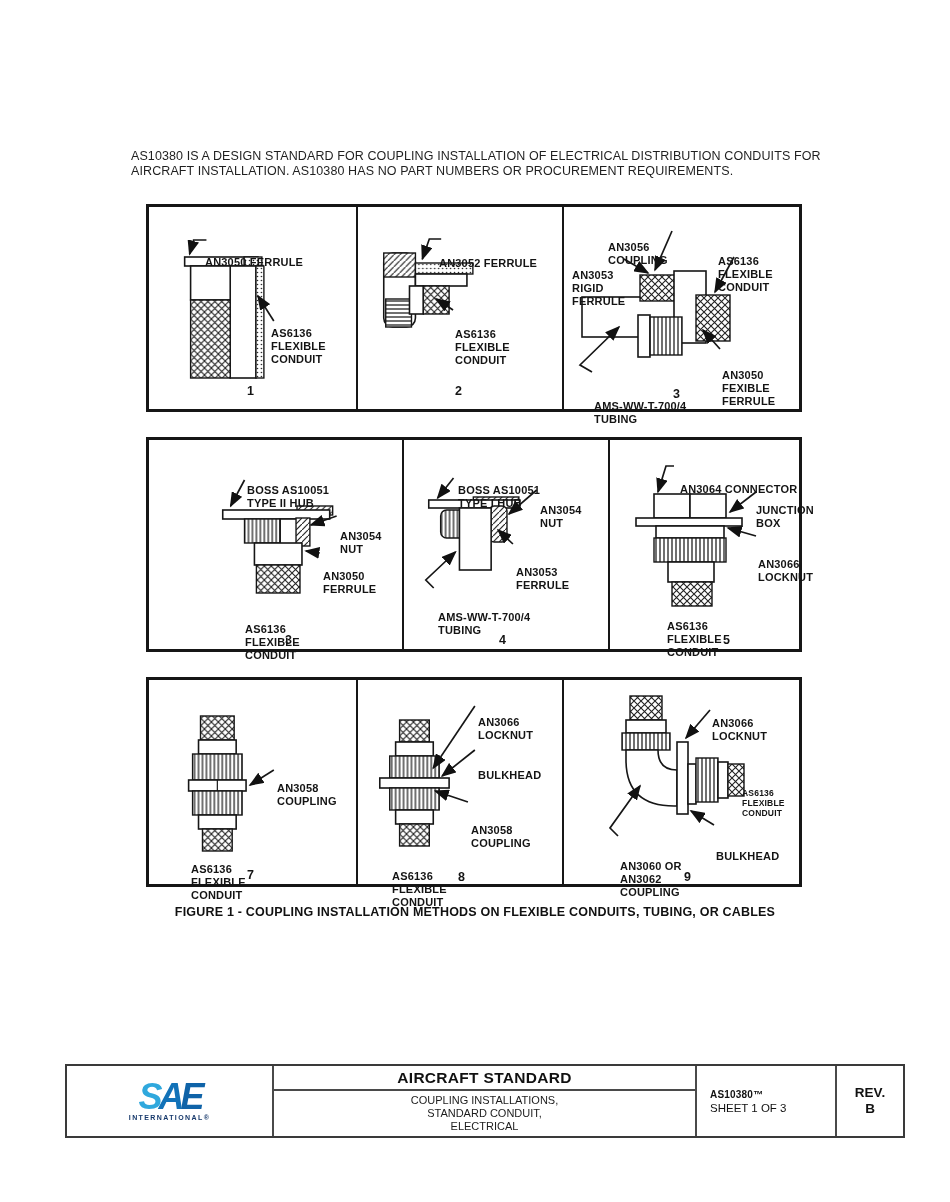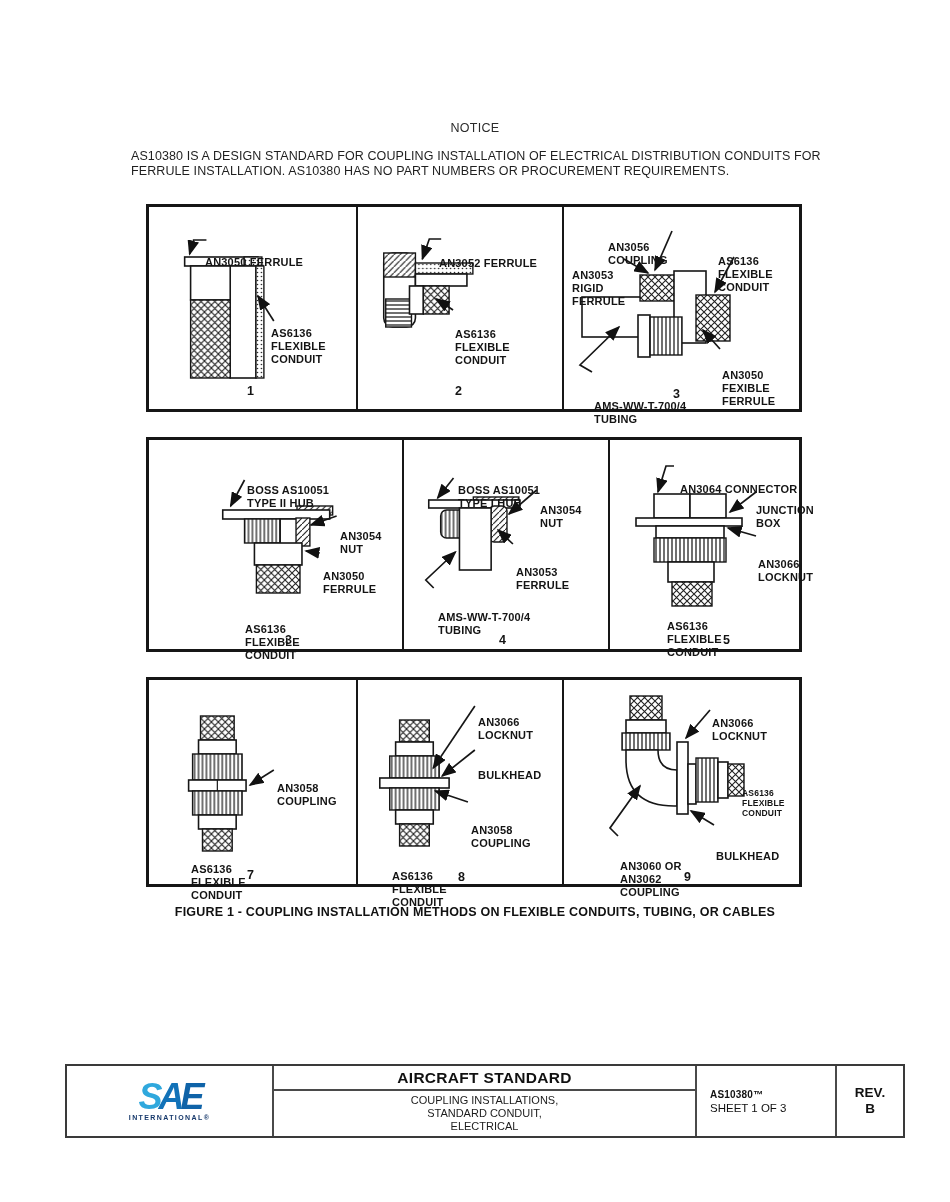--- a/index.html
+++ b/index.html
@@ -83,23 +83,22 @@
       <circle cx="1.5" cy="1.5" r="0.8" fill="#222"></circle>
     </pattern>
     <marker id="arr" markerWidth="9" markerHeight="7" refX="8" refY="3.5" orient="auto">
       <path d="M0,0 L9,3.5 L0,7 z" fill="#111"></path>
     </marker>
   </defs>
 </svg>
 
 <div class="page">
 
-  <div class="notice-title">NOTICE</div>
   <div class="notice-body">AS10380 IS A DESIGN STANDARD FOR COUPLING INSTALLATION OF ELECTRICAL DISTRIBUTION CONDUITS FOR
-FERRULE INSTALLATION. AS10380 HAS NO PART NUMBERS OR PROCUREMENT REQUIREMENTS.</div>
+AIRCRAFT INSTALLATION. AS10380 HAS NO PART NUMBERS OR PROCUREMENT REQUIREMENTS.</div>
 
   <div class="frow frow1">
 
     <div class="panel first" style="width:209px">
       <svg viewBox="0 0 209 202" preserveAspectRatio="none">
         <rect class="shape" x="36" y="50" width="74" height="9"></rect>
         <rect class="pt" x="96" y="50" width="18" height="9" fill="url(#dots)"></rect>
         <rect class="shape" x="82" y="59" width="26" height="112"></rect>
         <rect class="pt" x="108" y="59" width="8" height="112" fill="url(#dots)"></rect>
         <rect class="shape" x="42" y="59" width="40" height="34"></rect>

